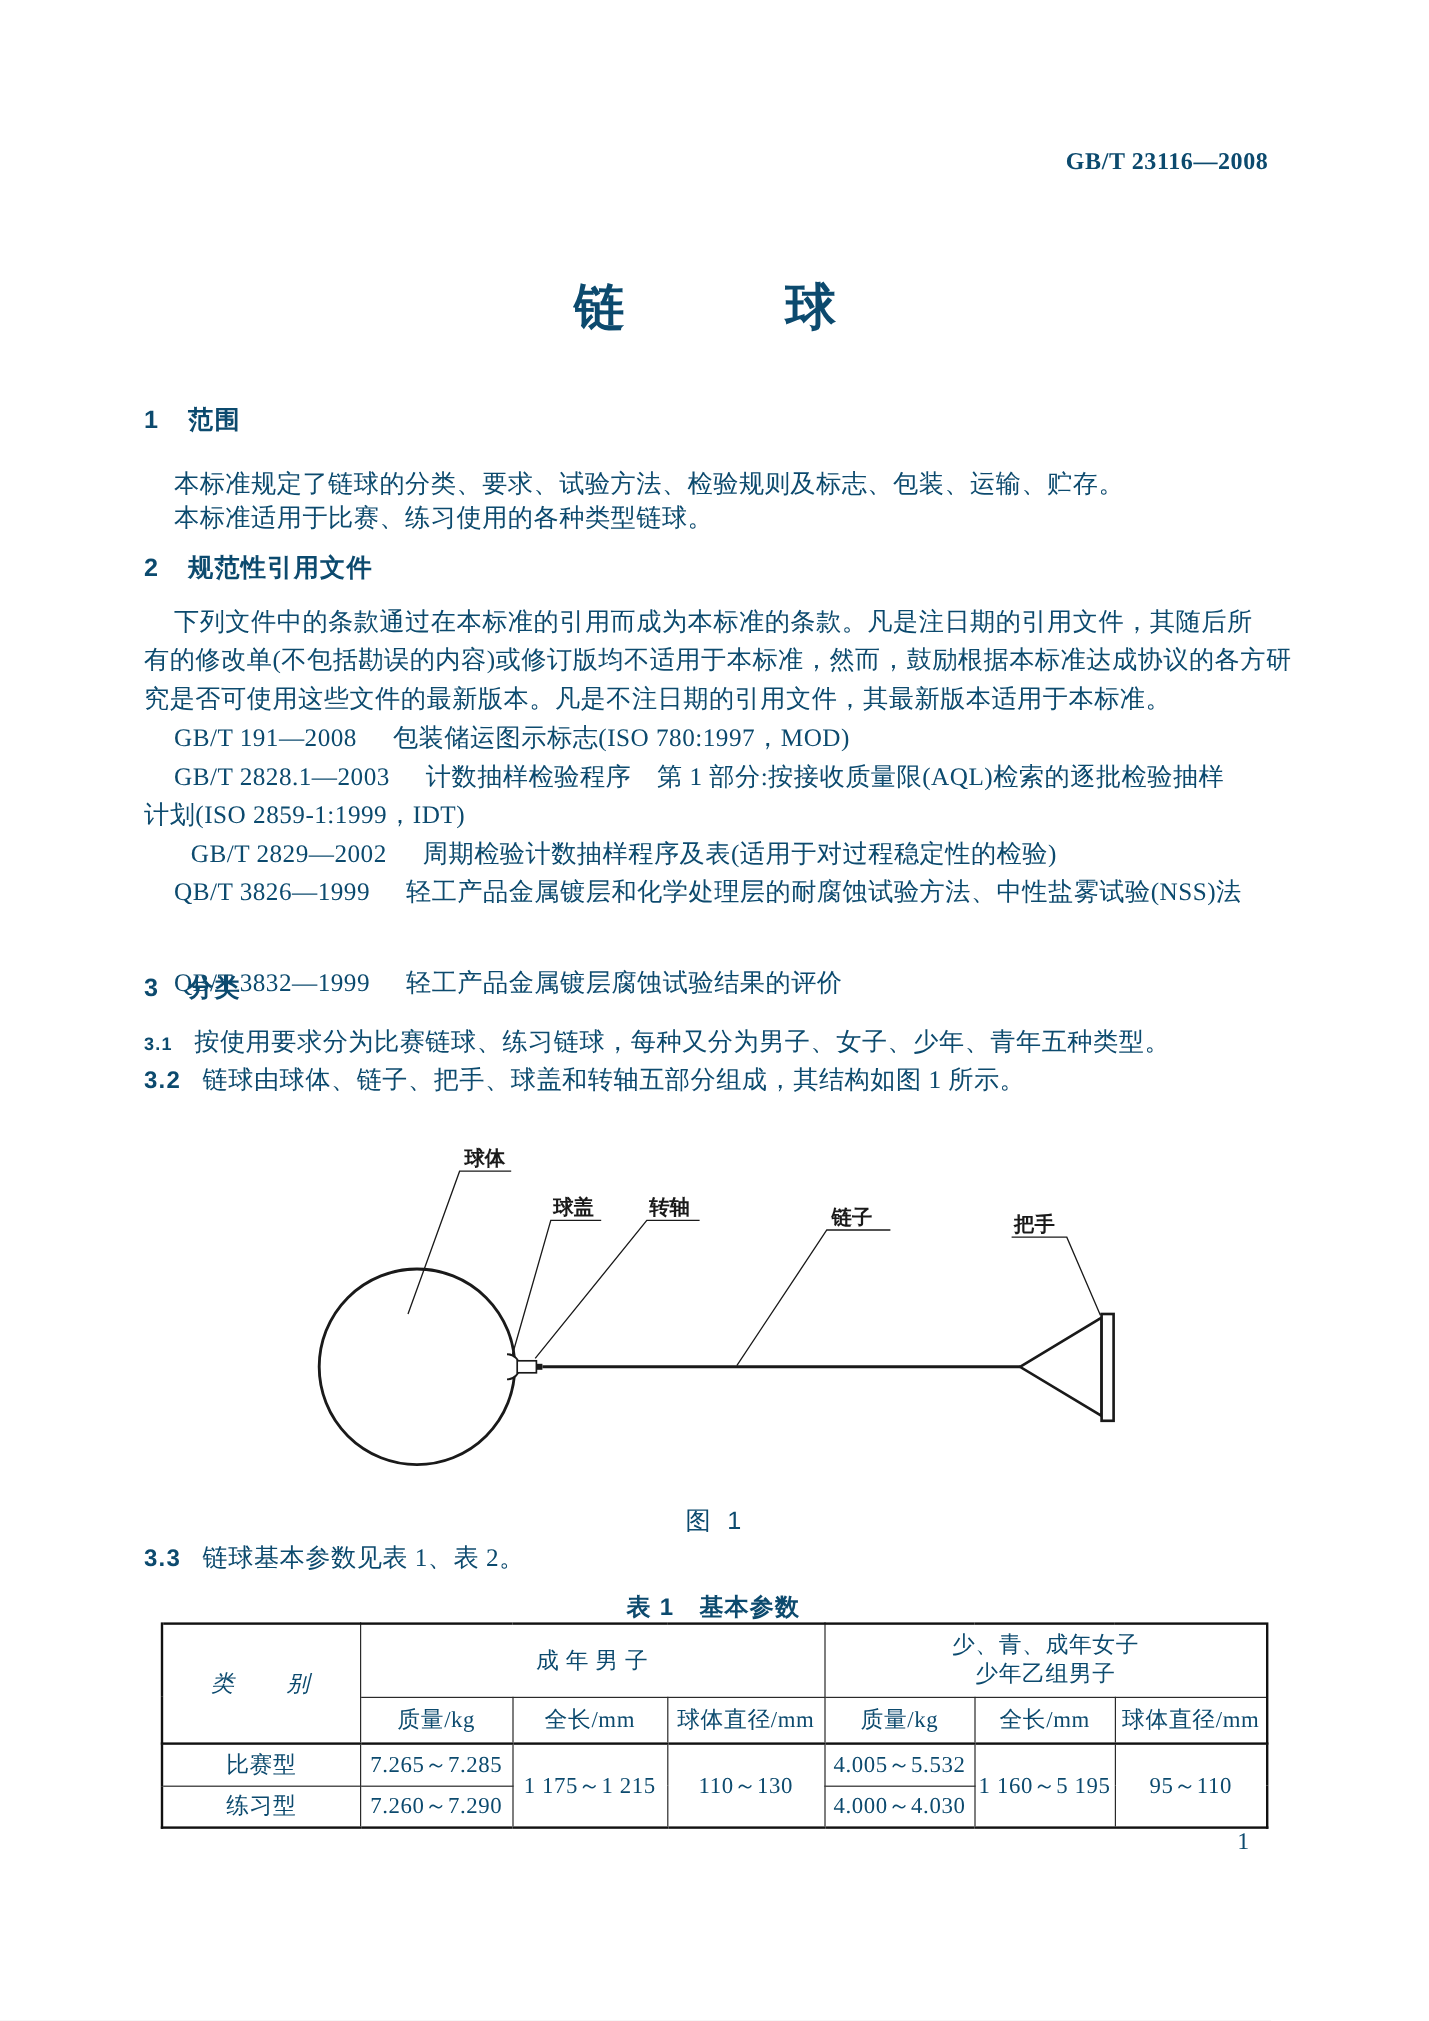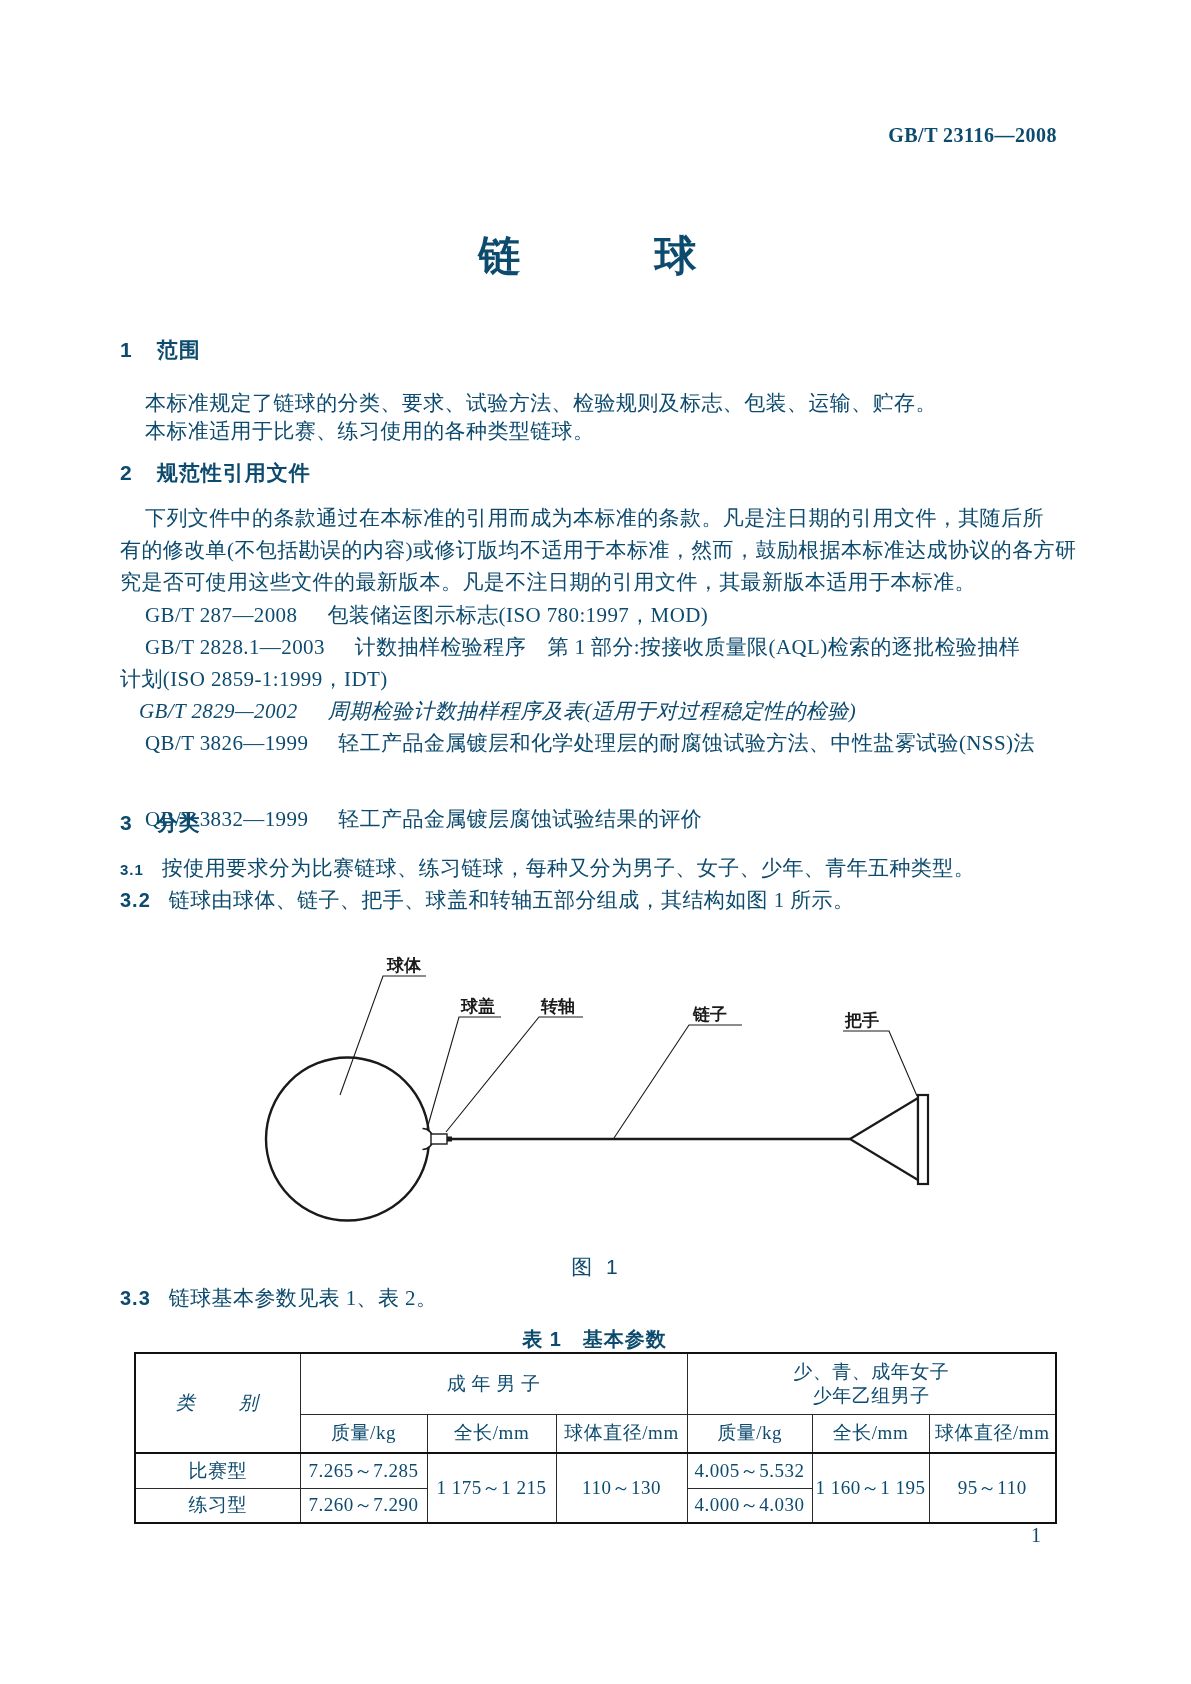--- a/index.html
+++ b/index.html
@@ -53,27 +53,27 @@
   <div class="abs body-line" style="left:145px; top:419px;">本标准适用于比赛、练习使用的各种类型链球。</div>
 
   <div class="abs heading" style="left:120px; top:459px;">
     <span>2</span><span class="gap-sec"></span><span>规范性引用文件</span>
   </div>
   <div class="abs body-line" style="left:145px; top:506px;">下列文件中的条款通过在本标准的引用而成为本标准的条款。凡是注日期的引用文件，其随后所</div>
   <div class="abs body-line" style="left:120px; top:538px;">有的修改单(不包括勘误的内容)或修订版均不适用于本标准，然而，鼓励根据本标准达成协议的各方研</div>
   <div class="abs body-line" style="left:120px; top:570px;">究是否可使用这些文件的最新版本。凡是不注日期的引用文件，其最新版本适用于本标准。</div>
 
   <div class="abs body-line" style="left:145px; top:603px;">
-    <span>GB/T 287—2008</span><span class="gap-ref"></span><span>包装储运图示标志(ISO 780:1997，MOD)</span>
+    <span>GB/T 191—2008</span><span class="gap-ref"></span><span>包装储运图示标志(ISO 780:1997，MOD)</span>
   </div>
   <div class="abs body-line" style="left:145px; top:635px;">
     <span>GB/T 2828.1—2003</span><span class="gap-ref"></span><span>计数抽样检验程序　第 1 部分:按接收质量限(AQL)检索的逐批检验抽样</span>
   </div>
   <div class="abs body-line" style="left:120px; top:667px;">计划(ISO 2859-1:1999，IDT)</div>
-  <div class="abs body-line" style="left:139px; top:699px;font-style:italic;">
+  <div class="abs body-line" style="left:159px; top:699px;">
     <span>GB/T 2829—2002</span><span class="gap-ref"></span><span>周期检验计数抽样程序及表(适用于对过程稳定性的检验)</span>
   </div>
   <div class="abs body-line" style="left:145px; top:731px;">
     <span>QB/T 3826—1999</span><span class="gap-ref"></span><span>轻工产品金属镀层和化学处理层的耐腐蚀试验方法、中性盐雾试验(NSS)法</span>
   </div>
   <div class="abs body-line" style="left:145px; top:763px;margin-top:44px;">
     <span>QB/T 3832—1999</span><span class="gap-ref"></span><span>轻工产品金属镀层腐蚀试验结果的评价</span>
   </div>
 
   <div class="abs heading" style="left:120px; top:809px;">
@@ -147,21 +147,21 @@
       <td class="thick-b">质量/kg</td>
       <td class="thick-b">全长/mm</td>
       <td class="thick-b outer-r">球体直径/mm</td>
     </tr>
     <tr style="height:35px">
       <td class="outer-l">比赛型</td>
       <td>7.265～7.285</td>
       <td rowspan="2" class="outer-b">1 175～1 215</td>
       <td rowspan="2" class="outer-b">110～130</td>
       <td>4.005～5.532</td>
-      <td rowspan="2" class="outer-b">1 160～1 195</td>
+      <td rowspan="2" class="outer-b">1 160～5 195</td>
       <td rowspan="2" class="outer-r outer-b">95～110</td>
     </tr>
     <tr style="height:35px">
       <td class="outer-l outer-b">练习型</td>
       <td class="outer-b">7.260～7.290</td>
       <td class="outer-b">4.000～4.030</td>
     </tr>
   </tbody>
     </table>
 

